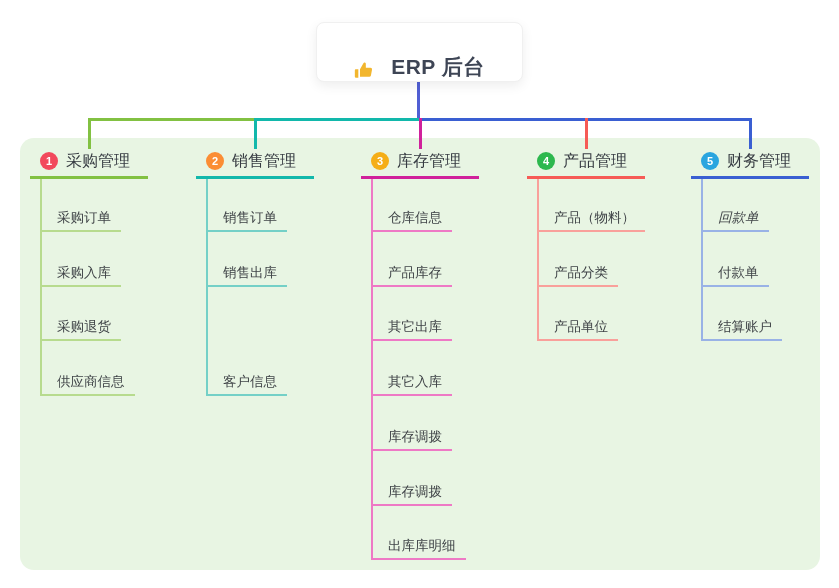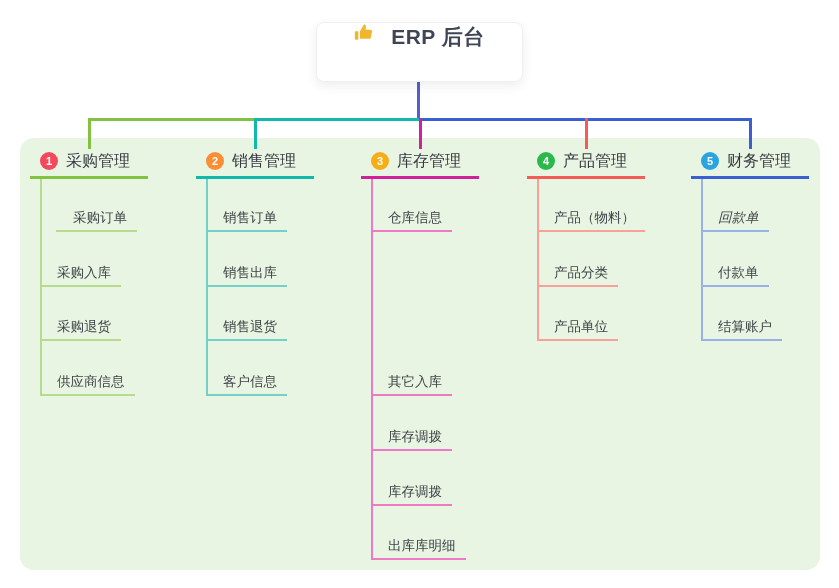--- a/index.html
+++ b/index.html
@@ -4,21 +4,21 @@
 <style>
   html,body{margin:0;padding:0;background:#fff;}
   .canvas{
     position:relative;width:839px;height:588px;overflow:hidden;background:#fff;
     font-family:"Liberation Sans","DejaVu Sans",sans-serif;
   }
   .root-card{
     position:absolute;left:316px;top:22px;width:207px;height:60px;
     background:#ffffff;border:1px solid #f0f0f0;border-radius:8px;
     box-shadow:0 4px 12px rgba(0,0,0,.07);
-    display:flex;align-items:flex-start;justify-content:center;gap:17px;
+    display:flex;align-items:flex-end;justify-content:center;gap:17px;
     box-sizing:border-box;cursor:pointer;
   }
   .root-label{font-size:21px;font-weight:600;color:#3e4555;letter-spacing:.5px;}
   .root-icon{display:flex;align-items:center;}
   .root-line{position:absolute;width:3px;left:417px;top:82px;height:39px;}
   .panel{position:absolute;left:20px;top:138px;width:800px;height:432px;border-radius:14px;z-index:0;}
   .layer{position:absolute;left:0;top:0;width:100%;height:100%;}
   #connectors{z-index:1;}
   #branches{z-index:2;}
   .bus{position:absolute;height:3px;top:118px;}
@@ -67,41 +67,42 @@
       <div class="drop" style="left: 584.5px; background: rgb(246, 91, 86);"></div>
       <div class="drop" style="left: 748.5px; background: rgb(58, 95, 210);"></div>
     </div>
   <div id="branches" class="layer">
       <div class="branch-header" style="left: 40px; top: 147px;">
         <div class="badge" style="background: rgb(242, 73, 92);">1</div>
         <div class="branch-label">采购管理</div>
       </div>
       <div class="branch-underline" style="left: 30px; top: 176px; width: 118px; background: rgb(130, 193, 66);"></div>
       <div class="spine" style="left: 40px; top: 179px; height: 217px; background: rgb(183, 219, 142);"></div>
-      <div class="child" style="left: 56px; top: 206px; border-bottom-color: rgb(183, 219, 142);">采购订单</div>
+      <div class="child" style="left: 40px; top: 206px; border-bottom-color: rgb(183, 219, 142);">采购订单</div>
       <div class="child" style="left: 40px; top: 261px; border-bottom-color: rgb(183, 219, 142);">采购入库</div>
       <div class="child" style="left: 40px; top: 315px; border-bottom-color: rgb(183, 219, 142);">采购退货</div>
       <div class="child" style="left: 40px; top: 370px; border-bottom-color: rgb(183, 219, 142);">供应商信息</div>
       <div class="branch-header" style="left: 206px; top: 147px;">
         <div class="badge" style="background: rgb(251, 141, 52);">2</div>
         <div class="branch-label">销售管理</div>
       </div>
       <div class="branch-underline" style="left: 196px; top: 176px; width: 118px; background: rgb(18, 184, 171);"></div>
       <div class="spine" style="left: 206px; top: 179px; height: 217px; background: rgb(116, 208, 199);"></div>
       <div class="child" style="left: 206px; top: 261px; border-bottom-color: rgb(116, 208, 199);">销售出库</div>
       <div class="child" style="left: 206px; top: 206px; border-bottom-color: rgb(116, 208, 199);">销售订单</div>
-      <div class="child" style="left: 206px; top: 315px; border-bottom-color: rgb(116, 208, 199);">销售退货</div>
       <div class="child" style="left: 206px; top: 370px; border-bottom-color: rgb(116, 208, 199);">客户信息</div>
       <div class="branch-header" style="left: 371px; top: 147px;">
         <div class="badge" style="background: rgb(245, 174, 23);">3</div>
         <div class="branch-label">库存管理</div>
       </div>
       <div class="branch-underline" style="left: 361px; top: 176px; width: 118px; background: rgb(208, 33, 155);"></div>
       <div class="spine" style="left: 371px; top: 179px; height: 381px; background: rgb(238, 121, 197);"></div>
       <div class="child" style="left: 371px; top: 206px; border-bottom-color: rgb(238, 121, 197);">仓库信息</div>
+      <div class="child" style="left: 371px; top: 261px; border-bottom-color: rgb(238, 121, 197);">产品库存</div>
+      <div class="child" style="left: 371px; top: 315px; border-bottom-color: rgb(238, 121, 197);">其它出库</div>
       <div class="child" style="left: 371px; top: 425px; border-bottom-color: rgb(238, 121, 197);">库存调拨</div>
       <div class="child" style="left: 371px; top: 370px; border-bottom-color: rgb(238, 121, 197);">其它入库</div>
       <div class="child" style="left: 371px; top: 480px; border-bottom-color: rgb(238, 121, 197);">库存调拨</div>
       <div class="child" style="left: 371px; top: 534px; border-bottom-color: rgb(238, 121, 197);">出库库明细</div>
       <div class="branch-header" style="left: 537px; top: 147px;">
         <div class="badge" style="background: rgb(45, 184, 78);">4</div>
         <div class="branch-label">产品管理</div>
       </div>
       <div class="branch-underline" style="left: 527px; top: 176px; width: 118px; background: rgb(246, 91, 86);"></div>
       <div class="spine" style="left: 537px; top: 179px; height: 162px; background: rgb(249, 160, 155);"></div>

